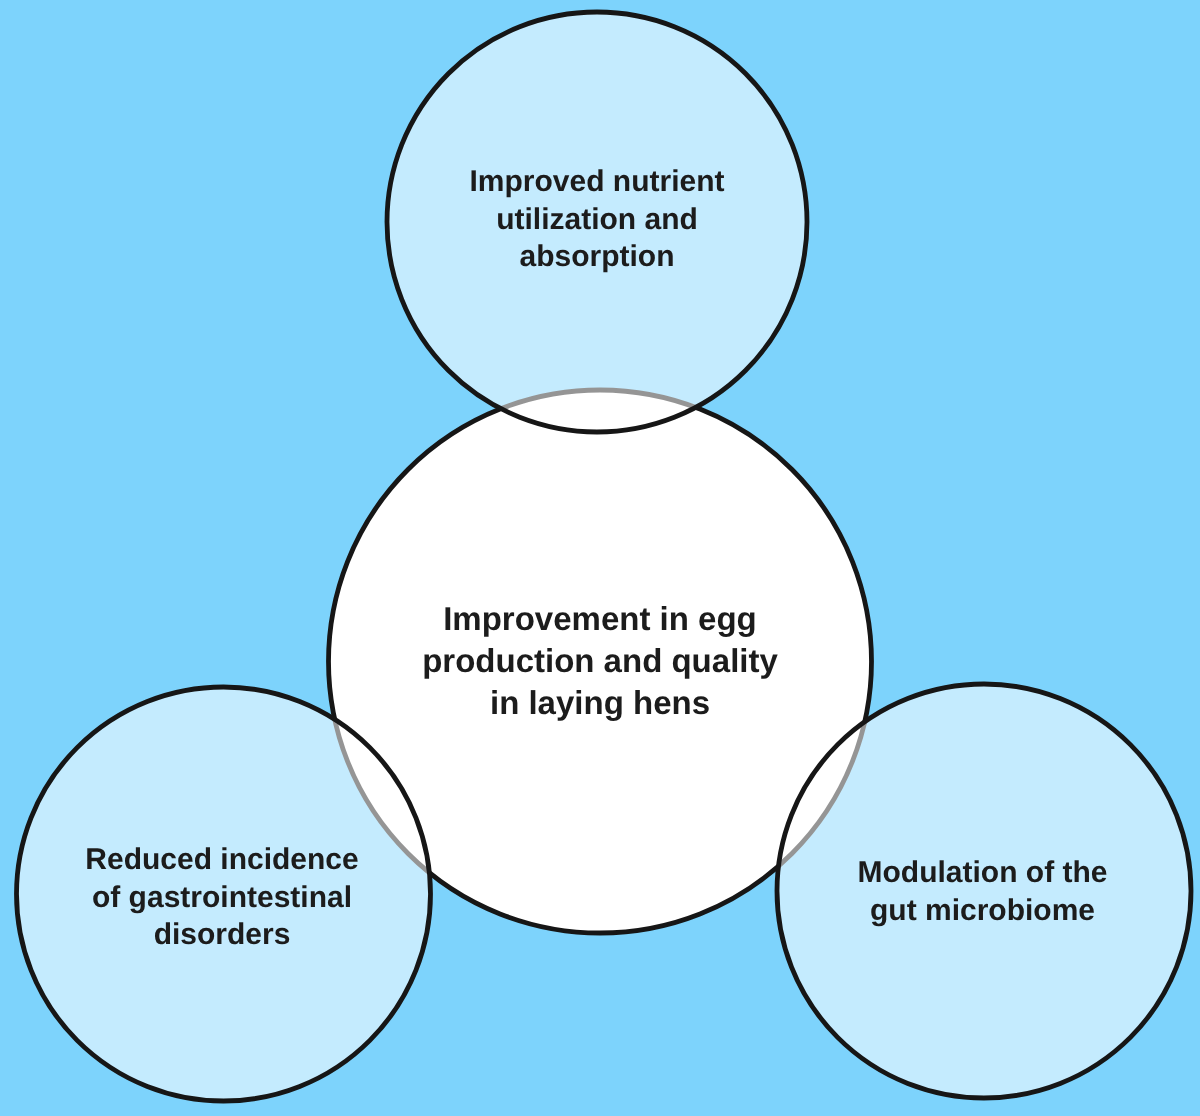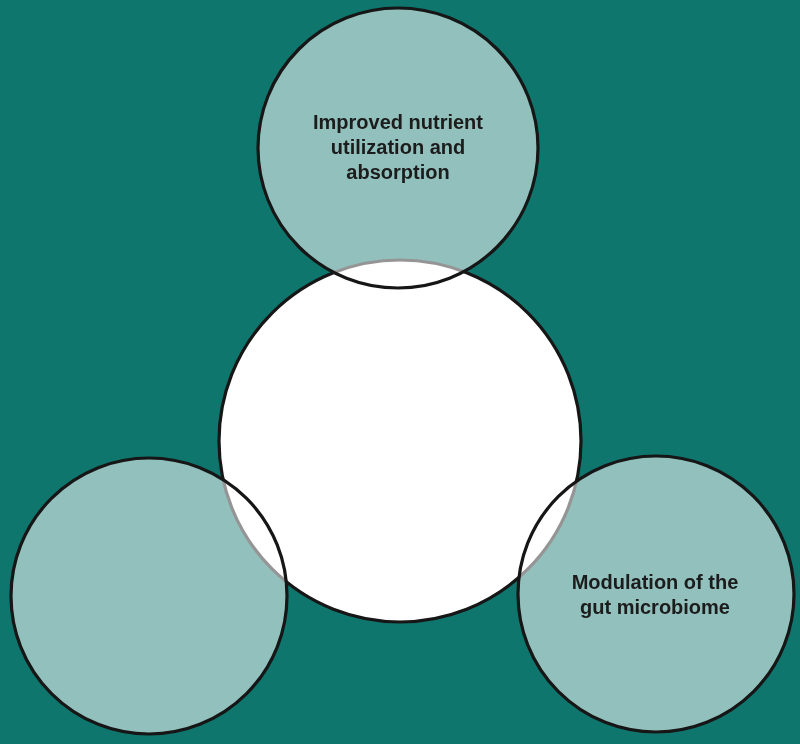--- a/index.html
+++ b/index.html
@@ -4,21 +4,21 @@
 <style>
   html, body {
     margin: 0;
     padding: 0;
     background: #ffffff;
   }
   .stage {
     position: relative;
     width: 800px;
     height: 744px;
-    background: #0f766e;
+    background: #7dd3fc;
     overflow: hidden;
     font-family: "Liberation Sans", sans-serif;
   }
   .diagram-svg {
     position: absolute;
     left: 0;
     top: 0;
     width: 800px;
     height: 744px;
   }
@@ -65,18 +65,24 @@
     <circle class="circle-center" cx="400" cy="441" r="181" stroke="#161616"></circle>
     <circle class="circle-outer" cx="398" cy="148" r="140" stroke="#161616"></circle>
     <circle class="circle-outer" cx="149" cy="596" r="138" stroke="#161616"></circle>
     <circle class="circle-outer" cx="656" cy="594" r="138" stroke="#161616"></circle>
   </svg>
 
   <div class="node-label label-satellite label-top">Improved nutrient
 utilization and
 absorption</div>
 
+  <div class="node-label label-center label-middle">Improvement in egg
+production and quality
+in laying hens</div>
 
+  <div class="node-label label-satellite label-left">Reduced incidence
+of gastrointestinal
+disorders</div>
 
   <div class="node-label label-satellite label-right">Modulation of the
 gut microbiome</div>
 
 </div>
 
 </body></html>

